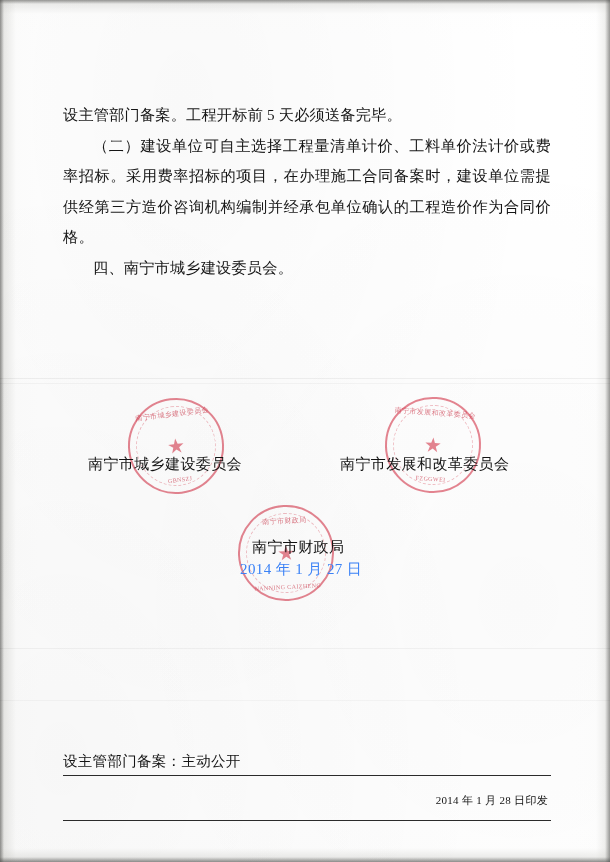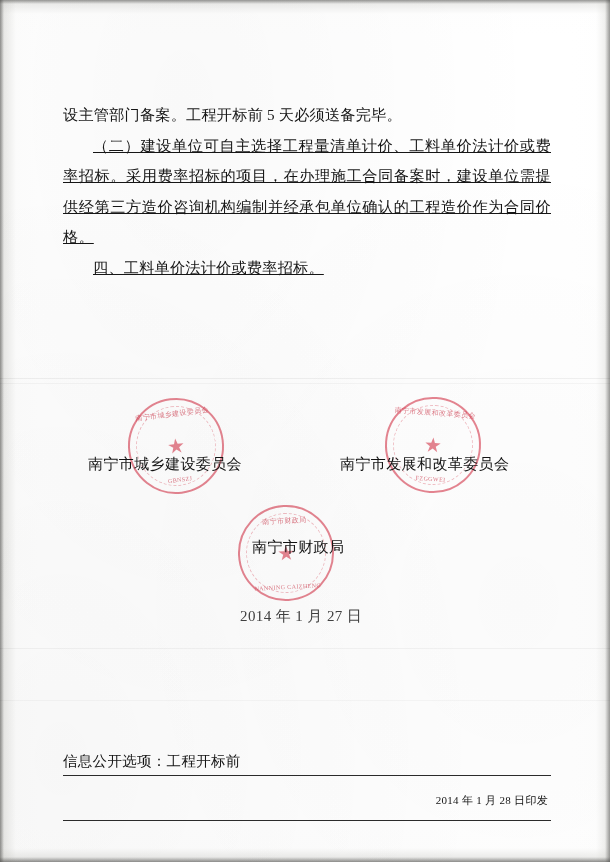--- a/index.html
+++ b/index.html
@@ -60,21 +60,20 @@
   .para {
     font-size: 15.2px;
     line-height: 30.5px;
     color: #161616;
     text-align: justify;
     letter-spacing: 0.2px;
     margin: 0 0 0 0;
   }
   .para.indent {
     text-indent: 30px;
-    text-decoration: underline;
   }
 
   
   .sign-row {
     position: absolute;
     top: 455px;
     left: 0;
     width: 100%;
     height: 24px;
   }
@@ -100,23 +99,22 @@
     top: 538px;
     font-size: 15px;
     color: #131313;
     letter-spacing: 0.4px;
   }
   .sign-date {
     position: absolute;
     left: 240px;
     top: 560px;
     font-size: 15px;
-    color: #404040;
-    letter-spacing: 0.4px;
-    margin-top: 47px;
+    color: #3b82f6;
+    letter-spacing: 0.4px;
   }
 
   
   .stamp {
     position: absolute;
     border-radius: 50%;
     border: 2.2px solid rgba(214, 58, 78, 0.62);
     color: rgba(205, 50, 70, 0.72);
     box-sizing: border-box;
     pointer-events: none;
@@ -209,21 +207,21 @@
   <div class="edge top"></div>
   <div class="edge bottom"></div>
   <div class="crease c1"></div>
   <div class="crease c2"></div>
   <div class="crease c3"></div>
   <div class="crease c4"></div>
 
   <div class="body-text">
     <p class="para">设主管部门备案。工程开标前 5 天必须送备完毕。</p>
     <p class="para indent">（二）建设单位可自主选择工程量清单计价、工料单价法计价或费率招标。采用费率招标的项目，在办理施工合同备案时，建设单位需提供经第三方造价咨询机构编制并经承包单位确认的工程造价作为合同价格。</p>
-    <p class="para indent">四、工料单价法计价或费率招标。</p>
+    <p class="para indent">四、南宁市城乡建设委员会。</p>
   </div>
 
   <div class="stamp" id="stamp-jianwei">
     <div class="arc"></div>
     <div class="txt top">南宁市城乡建设委员会</div>
     <div class="star">★</div>
     <div class="txt bot">GBNSZJ</div>
   </div>
 
   <div class="stamp" id="stamp-fagai">
@@ -240,18 +238,18 @@
     <div class="txt bot">NANNING CAIZHENG</div>
   </div>
 
   <div class="sign-row">
     <div class="sign-left">南宁市城乡建设委员会</div>
     <div class="sign-right">南宁市发展和改革委员会</div>
   </div>
   <div class="sign-center">南宁市财政局</div>
   <div class="sign-date">2014 年 1 月 27 日</div>
 
-  <div class="footer-left">信息公开选项：工程开标前</div>
+  <div class="footer-left">设主管部门备案：主动公开</div>
   <div class="footer-line top"></div>
   <div class="footer-right">2014 年 1 月 28 日印发</div>
   <div class="footer-line bottom"></div>
 
 </div>
 
 </body></html>

